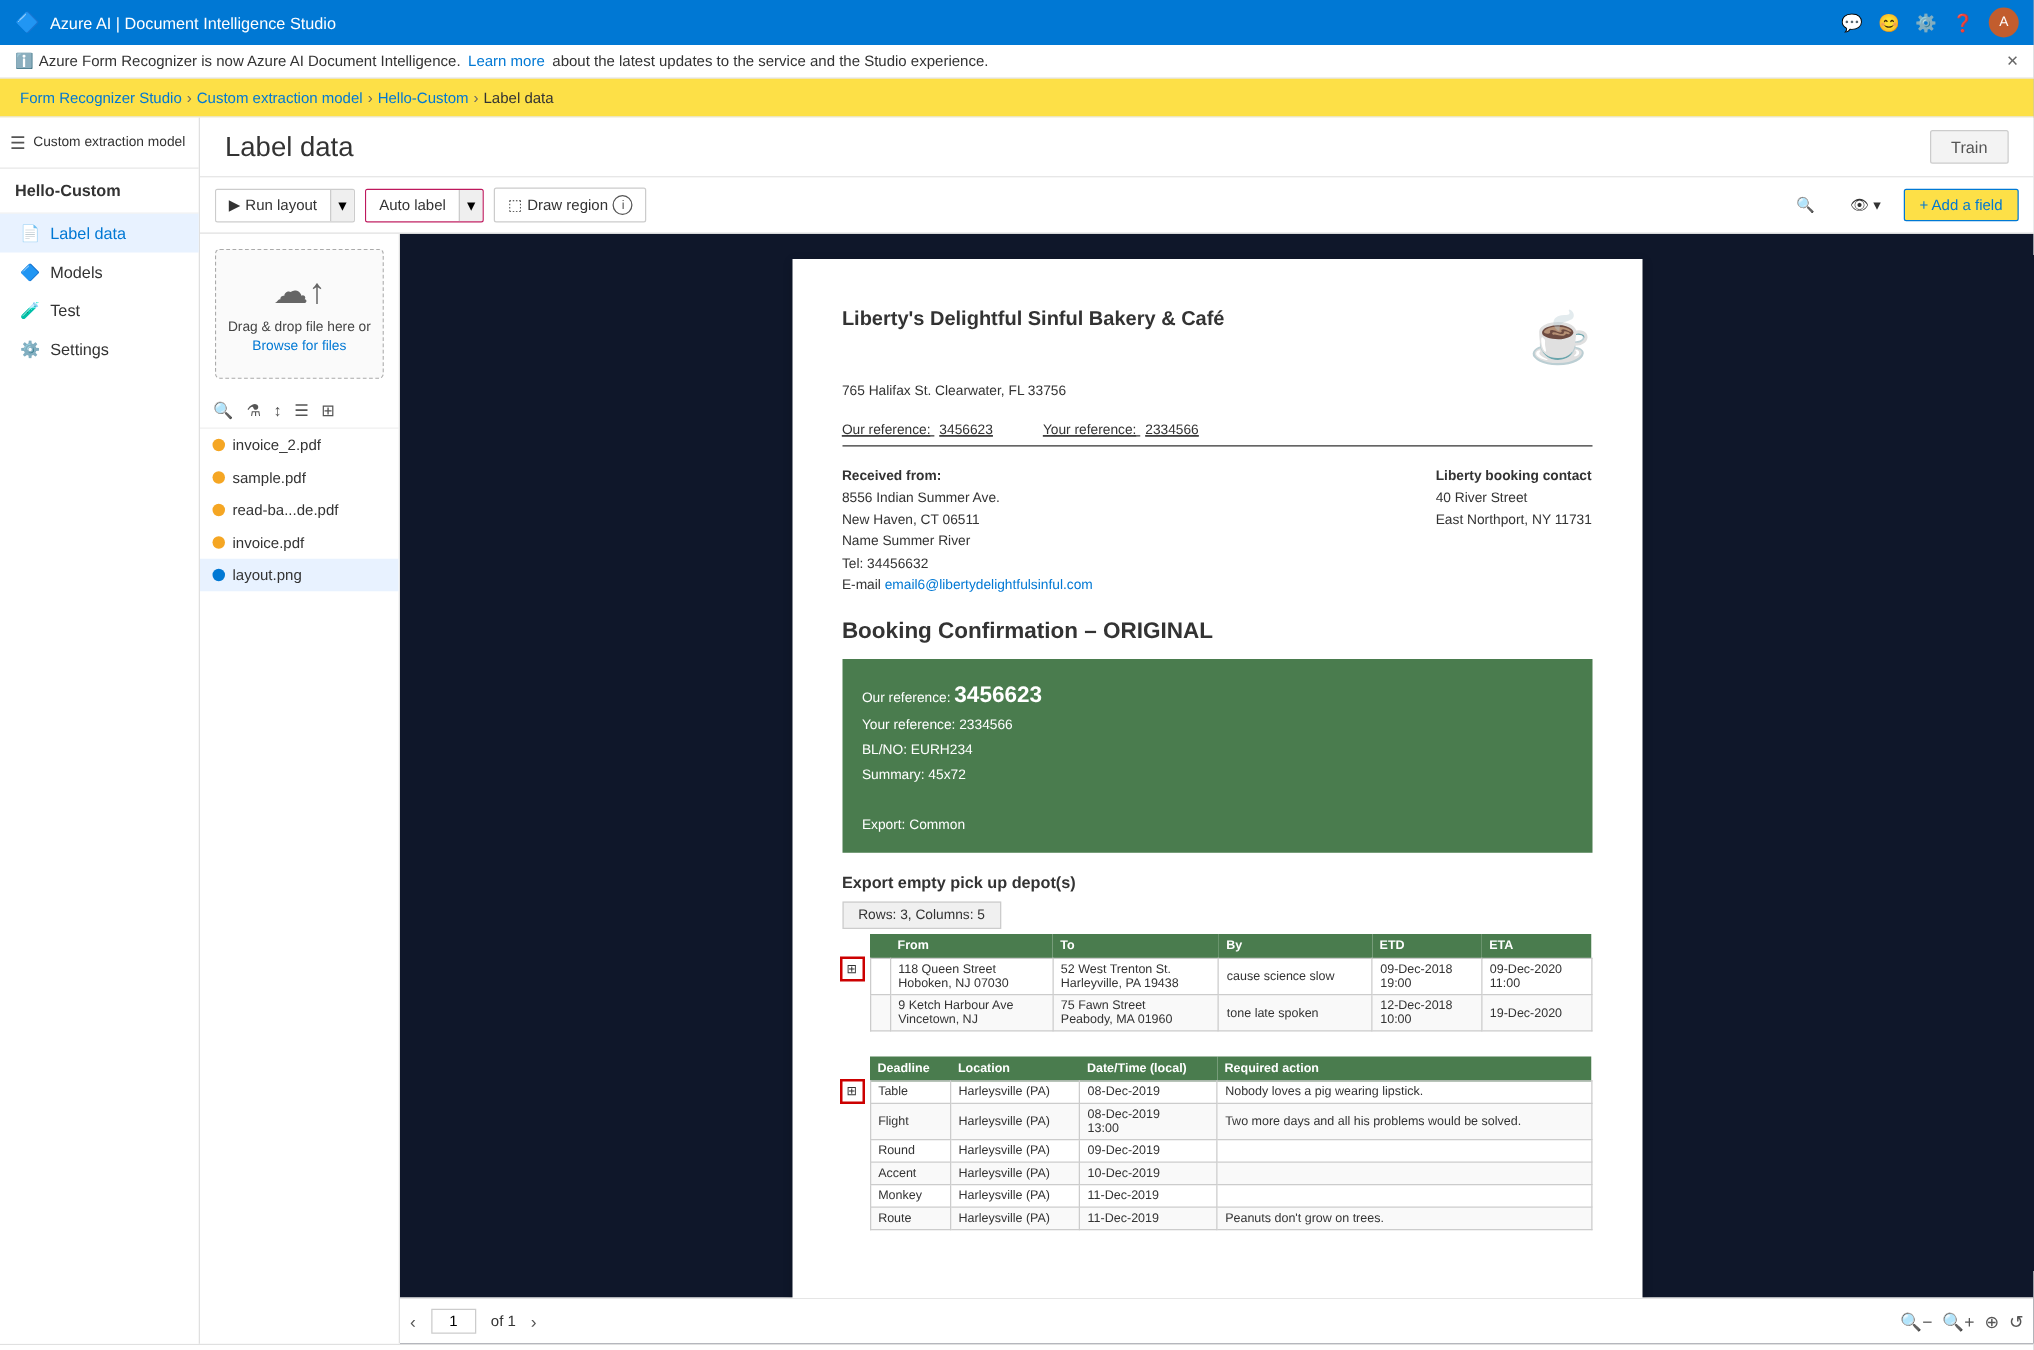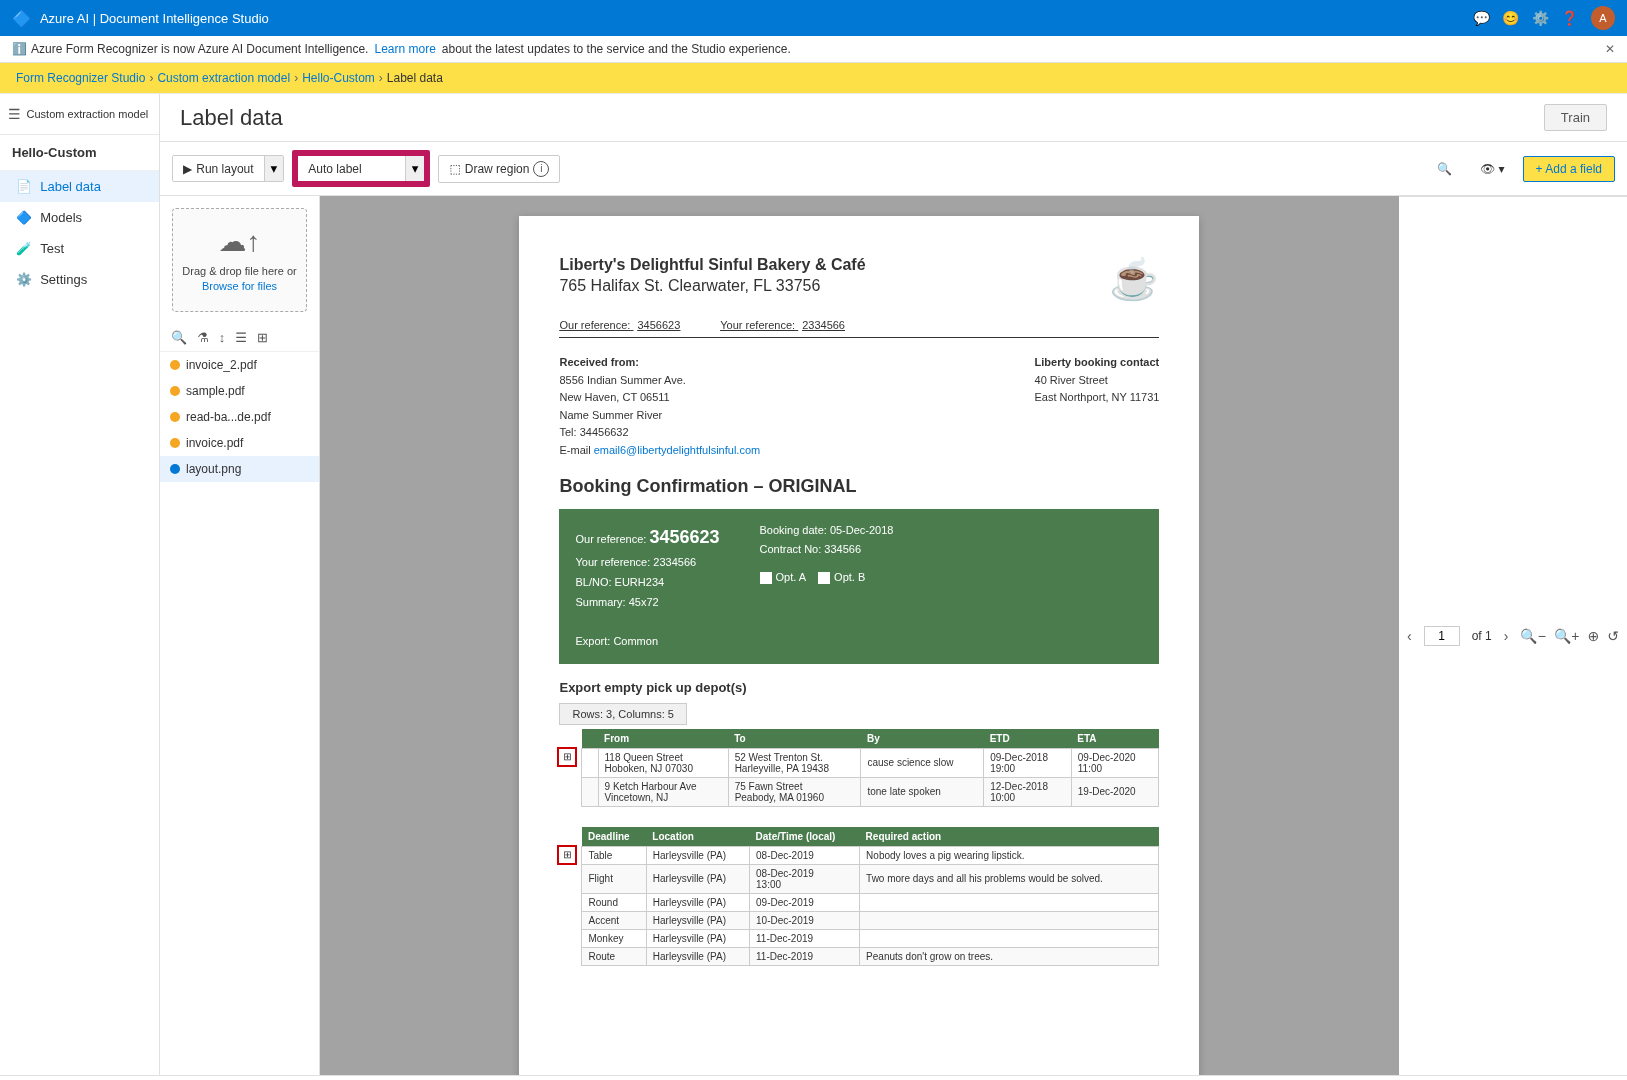--- a/index.html
+++ b/index.html
@@ -202,21 +202,22 @@
       color: #333;
     }
     .file-item.active { background: #e8f2ff; }
     .file-dot { width: 10px; height: 10px; border-radius: 50%; background: #f5a623; flex-shrink: 0; }
     .file-dot.blue { background: #0078d4; }
 
     
     .doc-viewer {
       flex: 1;
       display: flex;
-      background: #a3a3a3;
+      flex-direction: column;
+      background: #0f172a;
       overflow: hidden;
     }
     .doc-content {
       flex: 1;
       overflow-y: auto;
       display: flex;
       justify-content: center;
       padding: 20px;
     }
     .doc-page {
@@ -224,21 +225,21 @@
       width: 680px;
       min-height: 900px;
       box-shadow: 0 2px 8px rgba(0,0,0,0.2);
       padding: 40px;
       position: relative;
     }
 
     
     .doc-header-row { display: flex; justify-content: space-between; align-items: flex-start; margin-bottom: 16px; }
     .doc-company-name { font-size: 16px; font-weight: bold; }
-    .doc-address { font-size: 16px; color: #333; line-height: 1.5; }
+    .doc-address { font-size: 11px; color: #333; line-height: 1.5; margin-top: 40px; }
     .doc-coffee-icon { font-size: 40px; }
     .doc-ref-row { display: flex; gap: 40px; font-size: 11px; border-bottom: 1px solid #333; padding-bottom: 6px; margin-bottom: 16px; }
     .doc-ref-row span { text-decoration: underline; }
     .doc-addresses { display: flex; justify-content: space-between; margin-bottom: 16px; }
     .doc-addr-block { font-size: 11px; line-height: 1.6; }
     .doc-addr-block .label { font-weight: bold; }
     .doc-contact-block { font-size: 11px; line-height: 1.6; }
     .doc-contact-block .label { font-weight: bold; }
     .doc-booking-title { font-size: 18px; font-weight: bold; margin-bottom: 12px; }
     .green-box { background: #4a7c4e; color: white; padding: 12px 16px; margin-bottom: 16px; font-size: 11px; }
@@ -371,21 +372,21 @@
 
     <div class="toolbar">
       <div style="display:flex;border:1px solid #ccc;border-radius:2px;overflow:hidden;">
         <button class="btn-toolbar" style="border:none;border-radius:0;">
           <span style="font-size:12px;">▶</span>
           <span>Run layout</span>
         </button>
         <button class="btn-dropdown" style="border:none;border-left:1px solid #ccc;">▾</button>
       </div>
 
-      <div style="display:flex;border:6px solid #be185d;border-radius:2px;overflow:hidden;gap:33px;">
+      <div style="display:flex;border:1px solid #be185d;border-radius:2px;overflow:hidden;">
         <button class="btn-toolbar" style="border:none;border-radius:0;">
           <span>Auto label</span>
         </button>
         <button class="btn-dropdown" style="border:none;border-left:1px solid #ccc;">▾</button>
       </div>
 
       <button class="btn-toolbar">
         <span>⬚</span>
         <span>Draw region</span>
         <span class="info-icon">i</span>
@@ -481,34 +482,20 @@
 
             <div class="green-box">
               <div class="green-box-inner">
                 <div class="green-box-left">
                   <div>Our reference: <span class="val">3456623</span></div>
                   <div>Your reference: <span>2334566</span></div>
                   <div>BL/NO: <span>EURH234</span></div>
                   <div>Summary: <span>45x72</span></div>
                   <br>
                   <div>Export: <span>Common</span></div>
-                </div>
-                <div class="green-box-right">
-                  <div>Booking date: <span>05-Dec-2018</span></div>
-                  <div>Contract No: <span>334566</span></div>
-                  <div class="checkboxes-row">
-                    <div class="cb-item">
-                      <span class="cb-box"></span>
-                      <span>Opt. A</span>
-                    </div>
-                    <div class="cb-item">
-                      <span class="cb-box"></span>
-                      <span>Opt. B</span>
-                    </div>
-                  </div>
                 </div>
               </div>
             </div>
 
             <div class="section-title">Export empty pick up depot(s)</div>
 
             <div style="position:relative;margin-bottom:20px;">
               <div style="background:#f0f0f0;border:1px solid #ccc;padding:4px 12px;font-size:11px;display:inline-block;margin-bottom:4px;color:#333;">
                 <span>Rows: 3, Columns: 5</span>
               </div>

